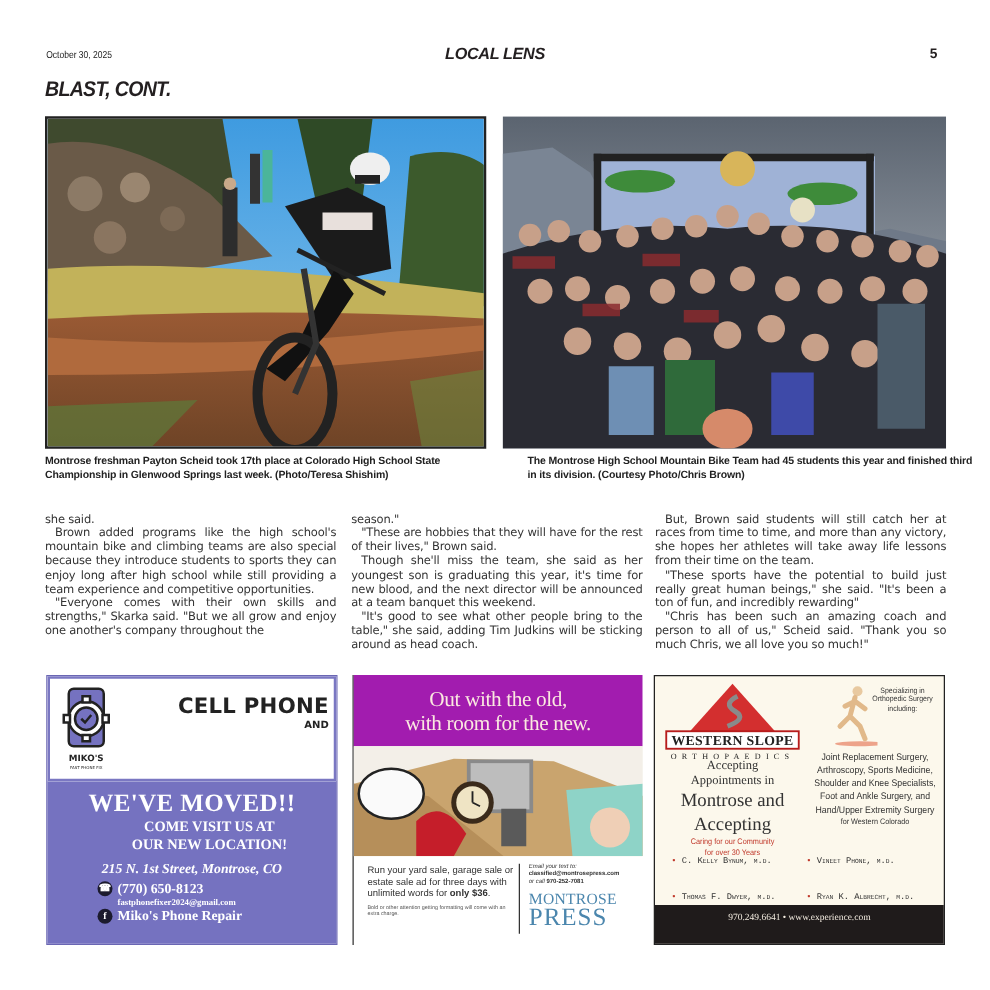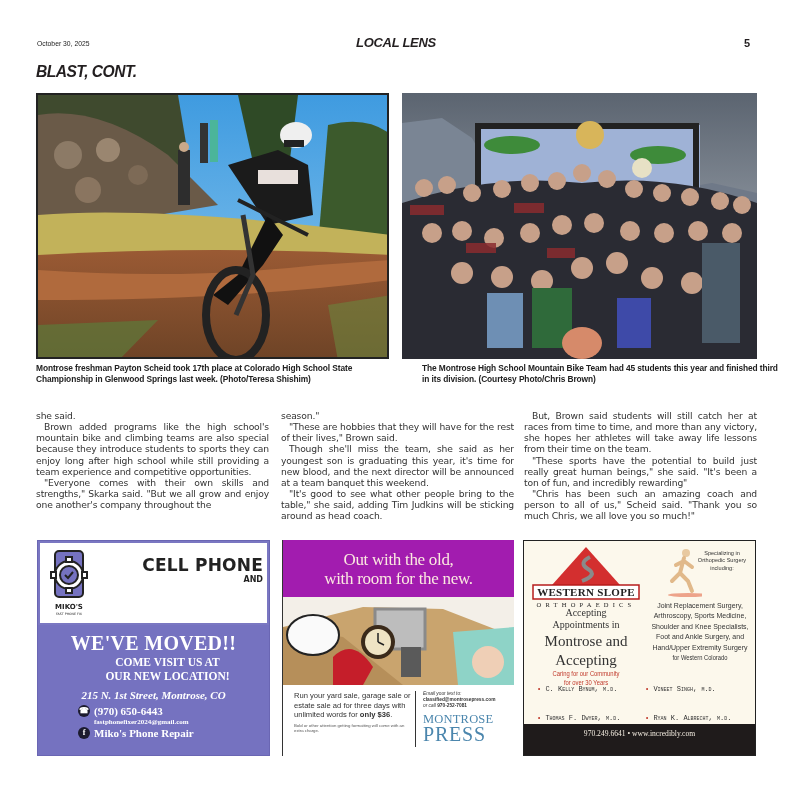--- a/index.html
+++ b/index.html
@@ -232,21 +232,21 @@
     </div>
   </div>
   <div class="ad1-bottom">
     <div class="ad1-moved">WE'VE MOVED!!</div>
     <div class="ad1-visit">COME VISIT US AT</div>
     <div class="ad1-visit">OUR NEW LOCATION!</div>
     <div class="ad1-addr">215 N. 1st Street, Montrose, CO</div>
     <div class="ad1-contact">
       <div class="ad1-row">
         <span class="ad1-ico">☎</span>
-        <span>(970) 650-6443</span>
+        <span>(770) 650-8123</span>
       </div>
       <div class="ad1-email">fastphonefixer2024@gmail.com</div>
       <div class="ad1-row">
         <span class="ad1-ico">f</span>
         <span>Miko's Phone Repair</span>
       </div>
     </div>
   </div>
 </div>
 
@@ -313,22 +313,22 @@
     <circle cx="24" cy="6" r="4" fill="#e8c9a0"></circle>
     <path d="M22 11 L18 26 L10 34 M18 26 L26 34 L30 44 M22 14 L14 18 M22 14 L30 20" stroke="#e1b98a" stroke-width="4" stroke-linecap="round" fill="none"></path>
   </svg>
   <div class="ad3-spec">Specializing in Orthopedic Surgery including:</div>
   <div class="ad3-list">
     <div>Joint Replacement Surgery, Arthroscopy, Sports Medicine, Shoulder and Knee Specialists, Foot and Ankle Surgery, and Hand/Upper Extremity Surgery</div>
     <div class="sub">for Western Colorado</div>
   </div>
   <div class="ad3-docs">
     <span>C. Kelly Bynum, m.d.</span>
-    <span>Vineet Singh, m.d.</span>
+    <span>Vineet Phone, m.d.</span>
     <span>Thomas F. Dwyer, m.d.</span>
     <span>Ryan K. Albrecht, m.d.</span>
     <span>Timothy R. Judkins, m.d.</span>
     <span>Joshua J. Bagley, m.d.</span>
   </div>
   <div class="ad3-footer">
-    <div>970.249.6641  •  www.incredibly.com</div>
+    <div>970.249.6641  •  www.experience.com</div>
   </div>
 </div>
 
 </body></html>

